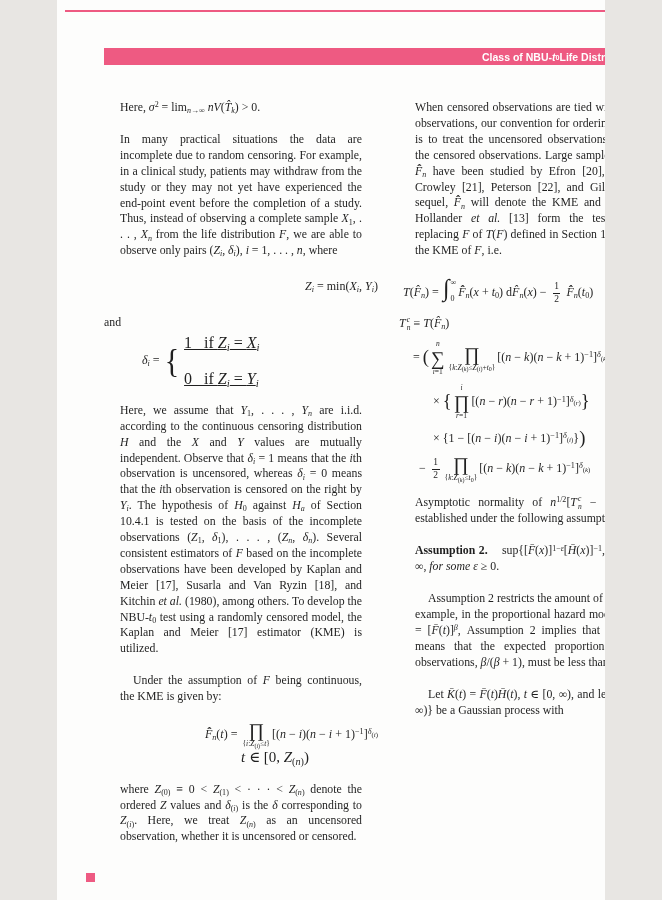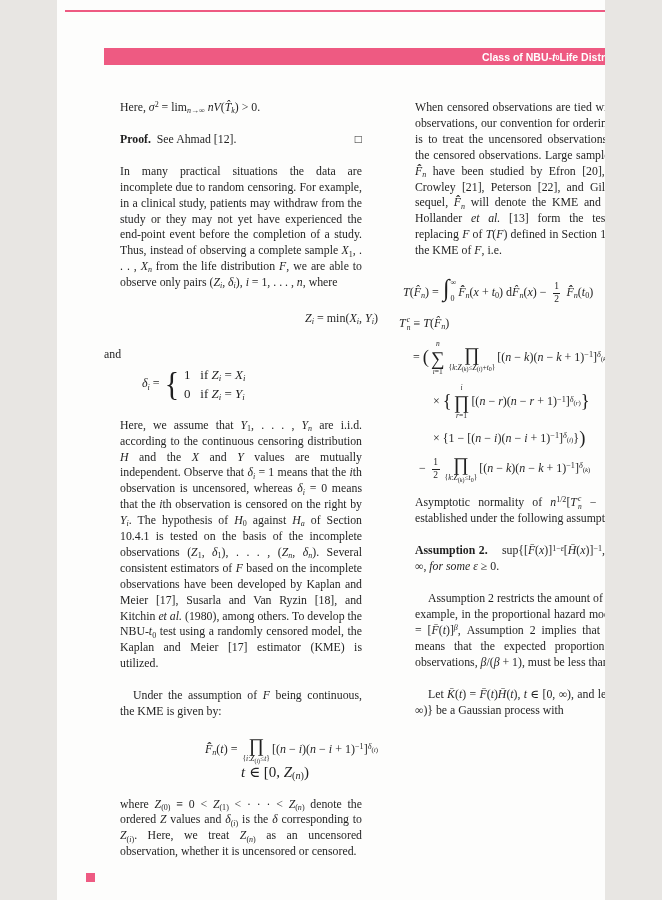--- a/index.html
+++ b/index.html
@@ -23,21 +23,21 @@
   .proof{margin-top:9px;display:flex;justify-content:space-between;}
   .section{margin:19px 0 13px;display:flex;font-family:"Liberation Sans","DejaVu Sans",sans-serif;
         font-size:14.4px;line-height:18.5px;font-weight:bold;color:var(--heading-pink,#e02a60);text-align:left;}
   .secnum{flex:none;width:47px;}
   .indent{text-indent:13px;}
   .eq{font-size:12px;white-space:nowrap;}
   .eq-center{text-align:right;margin:20px 0;}
   .eq-and{margin:1px 0;}
   .cases{display:flex;align-items:center;margin:4px 0 7px 38px;gap:5px;font-size:12px;}
   .cases .brace{font-size:30px;line-height:1;transform:scaleY(1.12);}
-  .caserows{display:flex;flex-direction:column;gap:3px;font-size:13px;}
+  .caserows{display:flex;flex-direction:column;gap:20px;font-size:16px;text-decoration:underline;}
   .eq-kme{text-align:right;margin:9px 0 1px;}
   .eq-domain{text-align:center;margin:1px 0 8px;transform:translateX(34px);font-size:15px;white-space:nowrap;}
   .eq-int{margin:10px 0 10px 4px;}
   .eqblock{margin-top:4px;}
   .eqline{margin:8px 0;white-space:nowrap;font-size:12px;}
   .eqline.l2{margin-left:14px;}
   .eqline.l3{margin-left:34px;}
   .eqline.l4{margin-left:34px;}
   .eqline.l5{margin-left:20px;}
   .mt{margin-top:12px;}
@@ -61,24 +61,20 @@
 
   <div class="top-rule"></div>
 
   <div class="header-bar">
     <span class="header-title">Class of NBU-<i>t</i><sub>0</sub> Life Distribution</span>
     <span class="page-number">195</span>
   </div>
 
   <div class="col col-left">
     <p class="body">Here, <i>σ</i><sup>2</sup> = lim<sub><i>n</i>→∞</sub> <i>nV</i>(<i>T̂</i><sub><i>k</i></sub>) &gt; 0.</p>
-    <p class="proof">
-      <span><b>Proof.</b>&nbsp; <span>See Ahmad [12].</span></span>
-      <span class="qed">□</span>
-    </p>
     <p class="body">In many practical situations the data are incomplete due to random censoring. For example, in a clinical study, patients may withdraw from the study or they may not yet have experienced the end-point event before the completion of a study. Thus, instead of observing a complete sample <i>X</i><sub>1</sub>, . . . , <i>X<sub>n</sub></i> from the life distribution <i>F</i>, we are able to observe only pairs (<i>Z<sub>i</sub></i>, <i>δ<sub>i</sub></i>), <i>i</i> = 1, . . . , <i>n</i>, where</p>
     <div class="eq eq-center"><i>Z<sub>i</sub></i> = min(<i>X<sub>i</sub></i>, <i>Y<sub>i</sub></i>)</div>
     <p class="eq-and">and</p>
     <div class="cases">
       <span><i>δ<sub>i</sub></i> =</span>
       <span class="brace">{</span>
       <span class="caserows">
         <span>1&nbsp;&nbsp;&nbsp;if <i>Z<sub>i</sub></i> = <i>X<sub>i</sub></i></span>
         <span>0&nbsp;&nbsp;&nbsp;if <i>Z<sub>i</sub></i> = <i>Y<sub>i</sub></i></span>
       </span>

